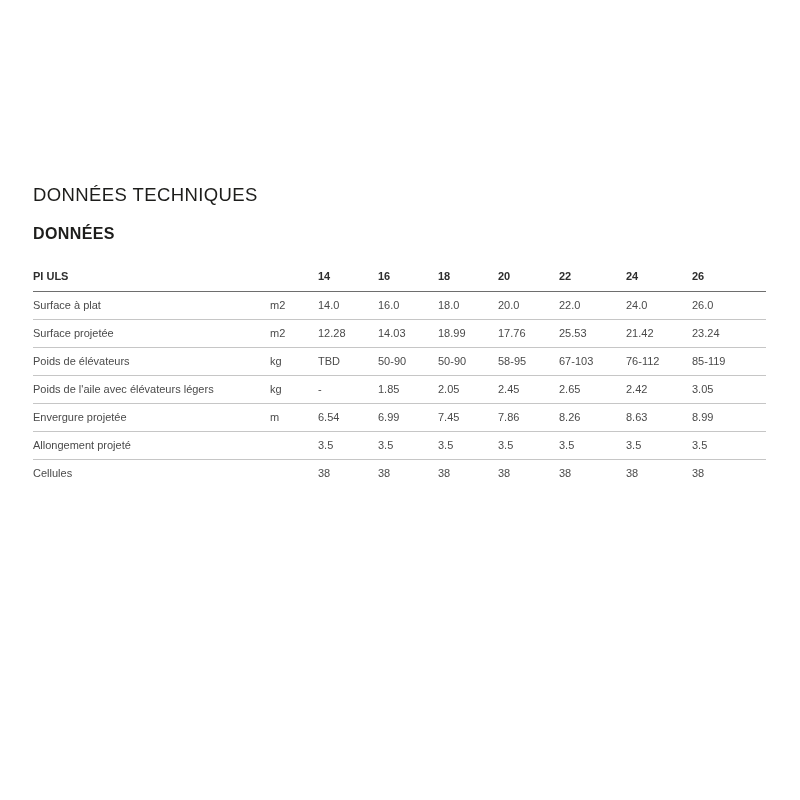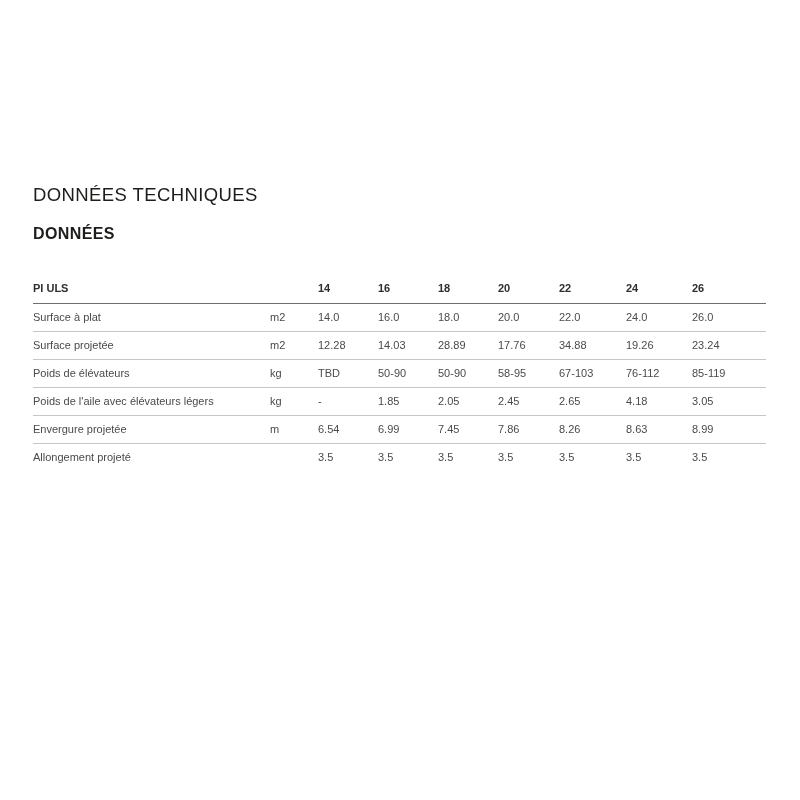--- a/index.html
+++ b/index.html
@@ -31,21 +31,21 @@
     font-size: 16px;
     line-height: 13px;
     font-weight: 700;
     letter-spacing: 0.4px;
     color: var(--title-color, #1d1d1b);
   }
   table.tech-table {
     border-collapse: collapse;
     table-layout: fixed;
     width: 733px;
-    margin-top: 35px;
+    margin-top: 23px;
   }
   .tech-table th, .tech-table td {
     height: 28px;
     padding: 0;
     text-align: left;
     vertical-align: middle;
     font-size: 11px;
     line-height: 13px;
     white-space: nowrap;
     overflow: hidden;
@@ -108,24 +108,24 @@
             <td>20.0</td>
             <td>22.0</td>
             <td>24.0</td>
             <td>26.0</td>
           </tr>
           <tr>
             <td>Surface projetée</td>
             <td>m2</td>
             <td>12.28</td>
             <td>14.03</td>
-            <td>28.89</td>
+            <td>18.99</td>
             <td>17.76</td>
-            <td>34.88</td>
-            <td>19.26</td>
+            <td>25.53</td>
+            <td>21.42</td>
             <td>23.24</td>
           </tr>
           <tr>
             <td>Poids de élévateurs</td>
             <td>kg</td>
             <td>TBD</td>
             <td>50-90</td>
             <td>50-90</td>
             <td>58-95</td>
             <td>67-103</td>
@@ -133,21 +133,21 @@
             <td>85-119</td>
           </tr>
           <tr>
             <td>Poids de l'aile avec élévateurs légers</td>
             <td>kg</td>
             <td>-</td>
             <td>1.85</td>
             <td>2.05</td>
             <td>2.45</td>
             <td>2.65</td>
-            <td>4.18</td>
+            <td>2.42</td>
             <td>3.05</td>
           </tr>
           <tr>
             <td>Envergure projetée</td>
             <td>m</td>
             <td>6.54</td>
             <td>6.99</td>
             <td>7.45</td>
             <td>7.86</td>
             <td>8.26</td>
@@ -158,16 +158,27 @@
             <td>Allongement projeté</td>
             <td></td>
             <td>3.5</td>
             <td>3.5</td>
             <td>3.5</td>
             <td>3.5</td>
             <td>3.5</td>
             <td>3.5</td>
             <td>3.5</td>
           </tr>
+          <tr>
+            <td>Cellules</td>
+            <td></td>
+            <td>38</td>
+            <td>38</td>
+            <td>38</td>
+            <td>38</td>
+            <td>38</td>
+            <td>38</td>
+            <td>38</td>
+          </tr>
         </tbody>
     </table>
   </div>
 </div>
 
 </body></html>

